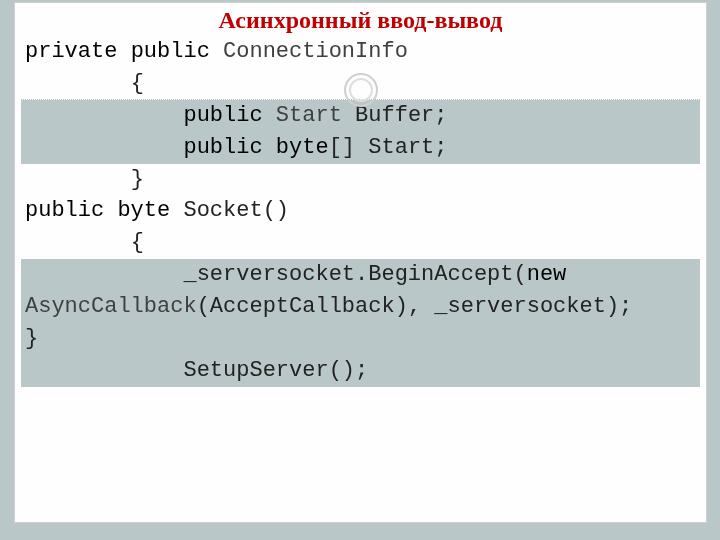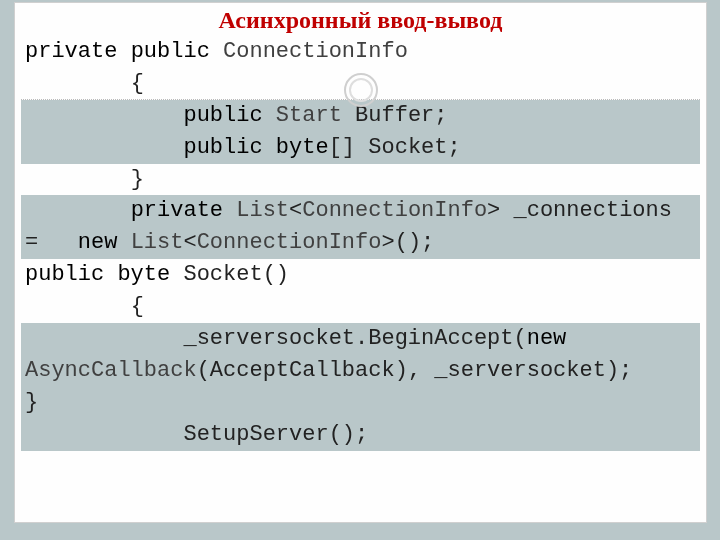--- a/index.html
+++ b/index.html
@@ -73,21 +73,20 @@
     <svg width="38" height="38" viewBox="0 0 38 38">
       <circle cx="19" cy="19" r="16" fill="none" stroke="#cfcfcf" stroke-width="2"></circle>
       <circle cx="19" cy="19" r="11" fill="none" stroke="#dedede" stroke-width="2"></circle>
     </svg>
   </div>
 
   <div class="code">
     <pre class="line"><span class="kw">private</span> <span class="kw">public</span> <span class="type">ConnectionInfo</span></pre>
     <pre class="line hl-dot">        <span>{</span></pre>
     <pre class="line shade">            <span class="kw">public</span> <span class="type">Start</span><span> Buffer;</span></pre>
-    <pre class="line shade">            <span class="kw">public</span> <span class="kw">byte</span><span>[] Socket;</span></pre>
+    <pre class="line shade">            <span class="kw">public</span> <span class="kw">byte</span><span>[] Start;</span></pre>
     <pre class="line">        <span>}</span></pre>
-    <pre class="line shade">        <span class="kw">private</span> <span class="type">List</span><span>&lt;</span><span class="type">ConnectionInfo</span><span>&gt;</span><span> _connections =   </span><span class="kw">new</span> <span class="type">List</span><span>&lt;</span><span class="type">ConnectionInfo</span><span>&gt;();</span></pre>
     <pre class="line"><span class="kw">public</span> <span class="kw">byte</span><span> Socket()</span></pre>
     <pre class="line">        <span>{</span></pre>
     <pre class="line shade">            <span>_serversocket.BeginAccept(</span><span class="kw">new</span> <span class="type">AsyncCallback</span><span>(AcceptCallback), _serversocket);           }</span></pre>
     <pre class="line shade">            <span>SetupServer();</span></pre>
   </div>
 </div>
 
 </body></html>

